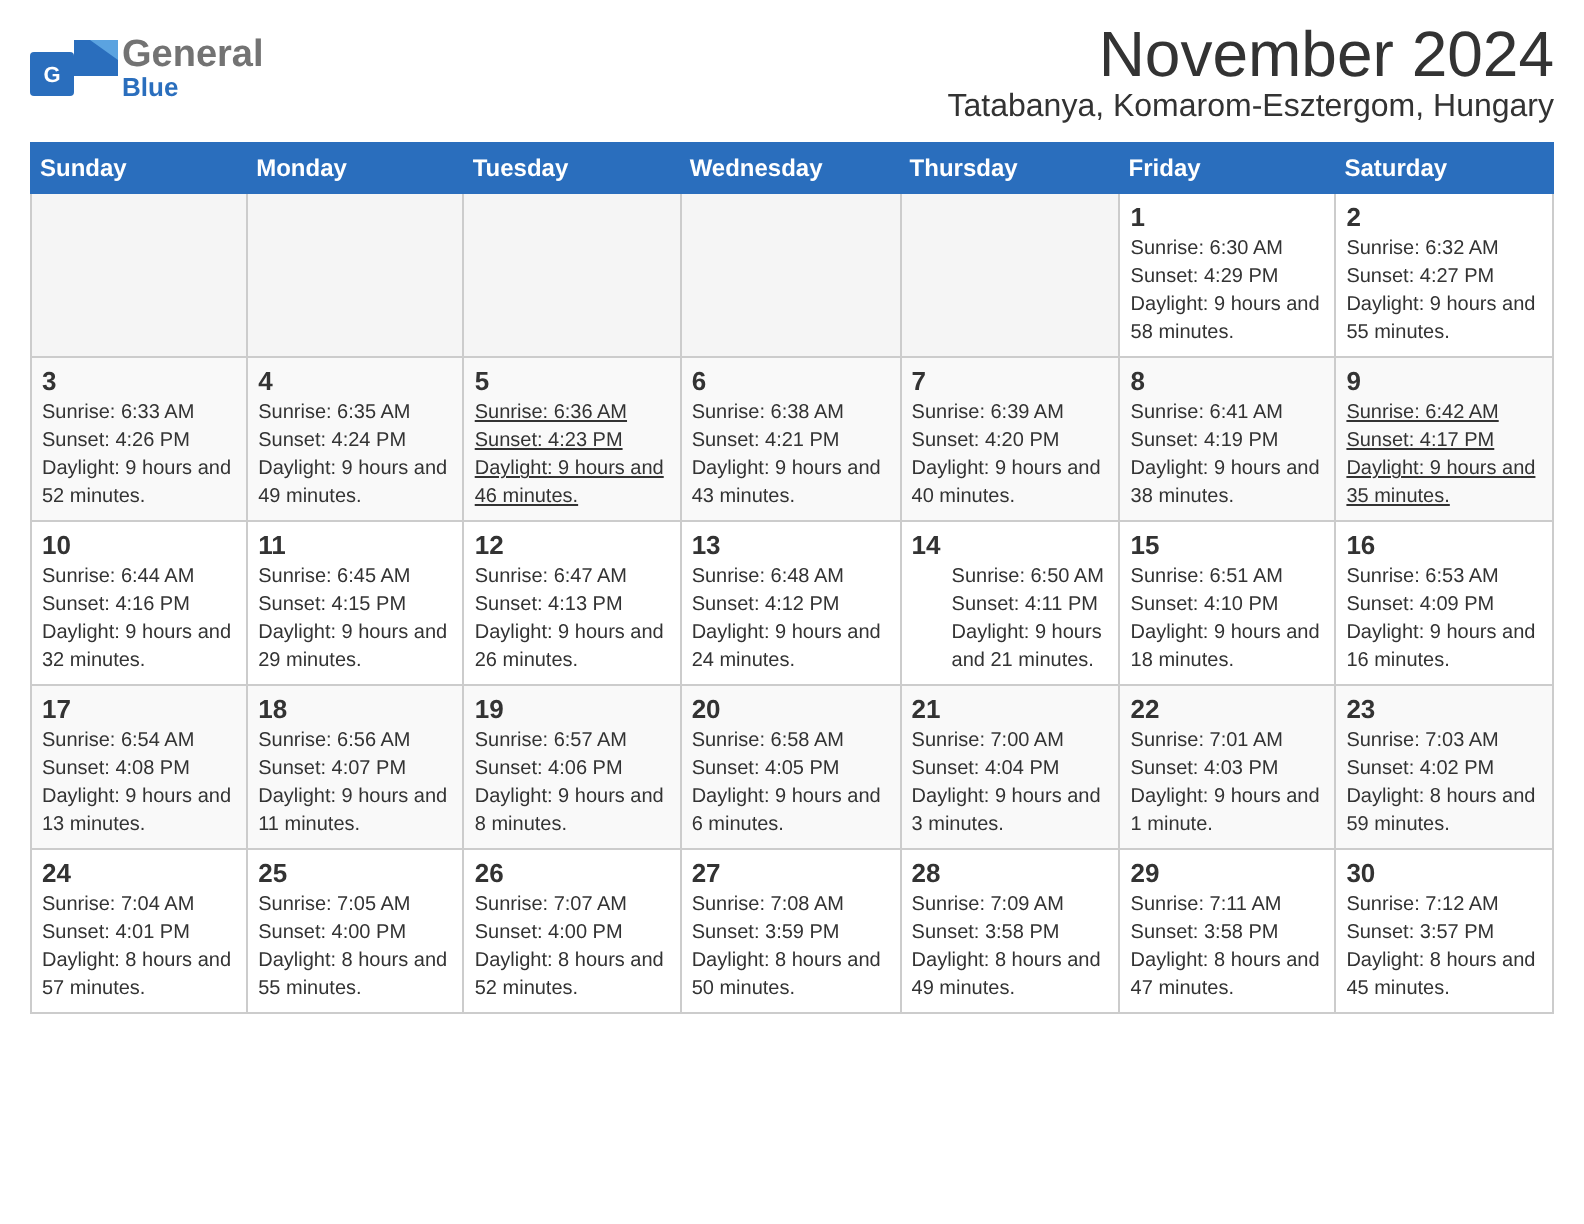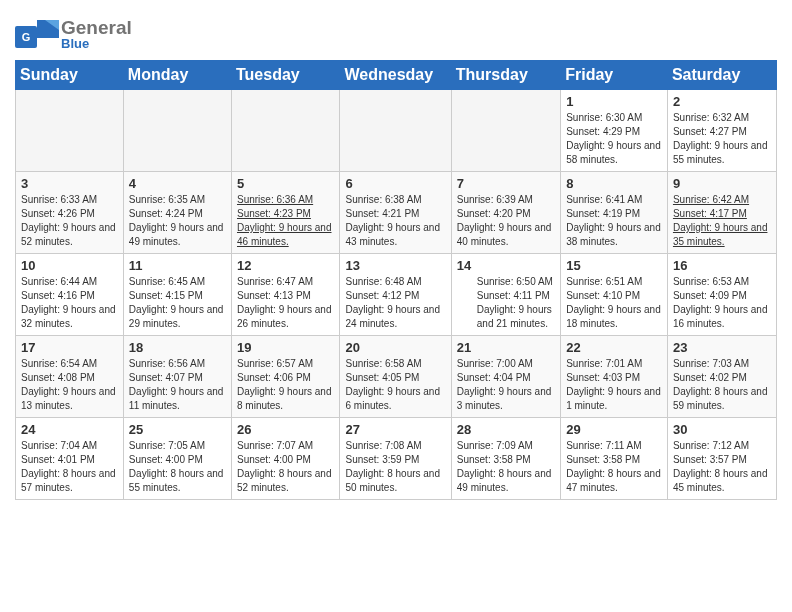--- a/index.html
+++ b/index.html
@@ -36,21 +36,21 @@
       font-weight: normal;
       color: #333;
     }
     .calendar {
       width: 100%;
       border-collapse: collapse;
     }
     .calendar thead tr th {
       background-color: #2a6ebd;
       color: #fff;
-      font-size: 16px;
+      font-size: 12px;
       font-weight: bold;
       padding: 5px 4px;
       text-align: left;
       border: 1px solid #2a6ebd;
     }
     .calendar tbody tr td {
       border: 1px solid #ccc;
       vertical-align: top;
       padding: 4px 5px;
       width: 113px;
@@ -90,20 +90,24 @@
           <polygon points="22,4 44,4 44,22 22,22" fill="#2a6ebd"></polygon>
           <polygon points="30,4 44,4 44,14" fill="#5ba3e0"></polygon>
         </svg>
       </div>
       <div style="display:flex;flex-direction:column;line-height:1;">
         <span style="font-size:19px;font-weight:bold;color:#737373;">General</span>
         <span style="font-size:13px;font-weight:bold;color:#2a6ebd;">Blue</span>
       </div>
     </div>
   </div>
+  <div class="title-block">
+    <h1>November 2024</h1>
+    <h2>Tatabanya, Komarom-Esztergom, Hungary</h2>
+  </div>
 </div>
 
 <table class="calendar">
   <thead>
     <tr>
     <th>Sunday</th>
         <th>Monday</th>
         <th>Tuesday</th>
         <th>Wednesday</th>
         <th>Thursday</th>

